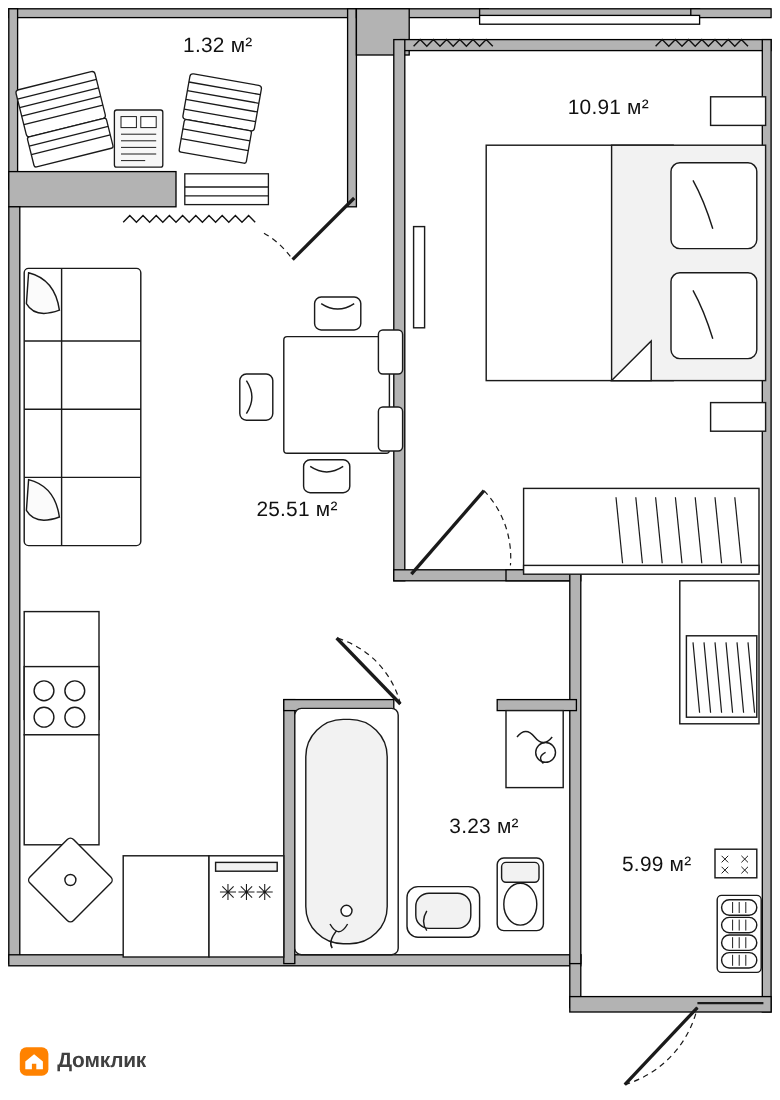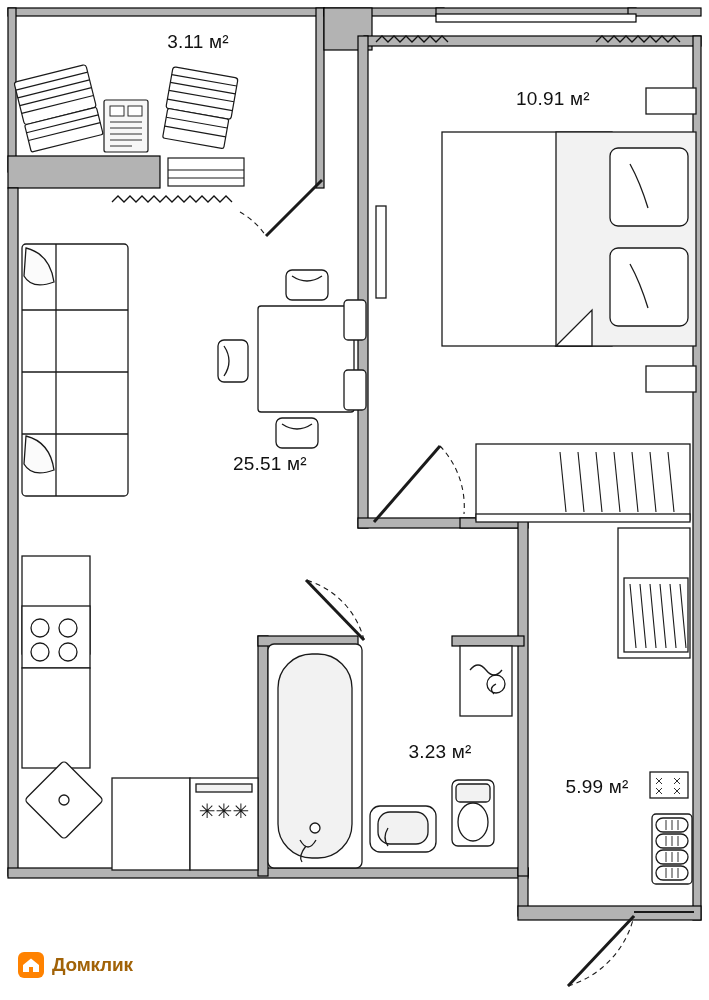--- a/index.html
+++ b/index.html
@@ -29,21 +29,21 @@
     display: flex; align-items: center; gap: 8px;
   }
   #logo .mark {
     width: 26px; height: 26px; border-radius: 6px;
     background: #ff8200;
     position: relative;
     display: flex; align-items: center; justify-content: center;
   }
   #logo .mark svg { display: block; }
   #logo .wordmark {
-    font-size: 19px; font-weight: bold; color: #a16207;
+    font-size: 19px; font-weight: bold; color: #404040;
     font-family: "Liberation Sans", sans-serif;
     letter-spacing: -0.2px;
   }
 </style>
 </head>
 <body>
 
 <svg id="plan" viewBox="0 0 709 1000" xmlns="http://www.w3.org/2000/svg">
 
   <g>
@@ -293,21 +293,21 @@
 
     <line x1="364" y1="640" x2="306" y2="580" stroke-width="3"></line>
     <path d="M364 640 A 84 84 0 0 0 306 580" stroke-width="1.1" stroke-dasharray="5 4"></path>
 
     <line x1="634" y1="916" x2="568" y2="986" stroke-width="3"></line>
     <path d="M568 986 A 96 96 0 0 0 634 916" stroke-width="1.1" stroke-dasharray="5 4"></path>
     <line x1="634" y1="912" x2="694" y2="912" stroke-width="2"></line>
   </g>
 </svg>
 
-<div class="area-label" style="left:198px; top:42px;">3.11 м²</div>
+<div class="area-label" style="left:198px; top:42px;">1.32 м²</div>
 <div class="area-label" style="left:521px; top:99px;margin-left:32px;">10.91 м²</div>
 <div class="area-label" style="left:270px; top:464px;">25.51 м²</div>
 <div class="area-label" style="left:440px; top:752px;">3.23 м²</div>
 <div class="area-label" style="left:586px; top:787px;margin-left:11px;">5.99 м²</div>
 
 <div id="logo">
   <span class="mark">
     <svg width="18" height="16" viewBox="0 0 18 16" xmlns="http://www.w3.org/2000/svg">
       <path d="M1 8 L9 1.5 L17 8 L17 15 L11 15 L11 10 L7 10 L7 15 L1 15 Z" fill="#ffffff"></path>
     </svg>

